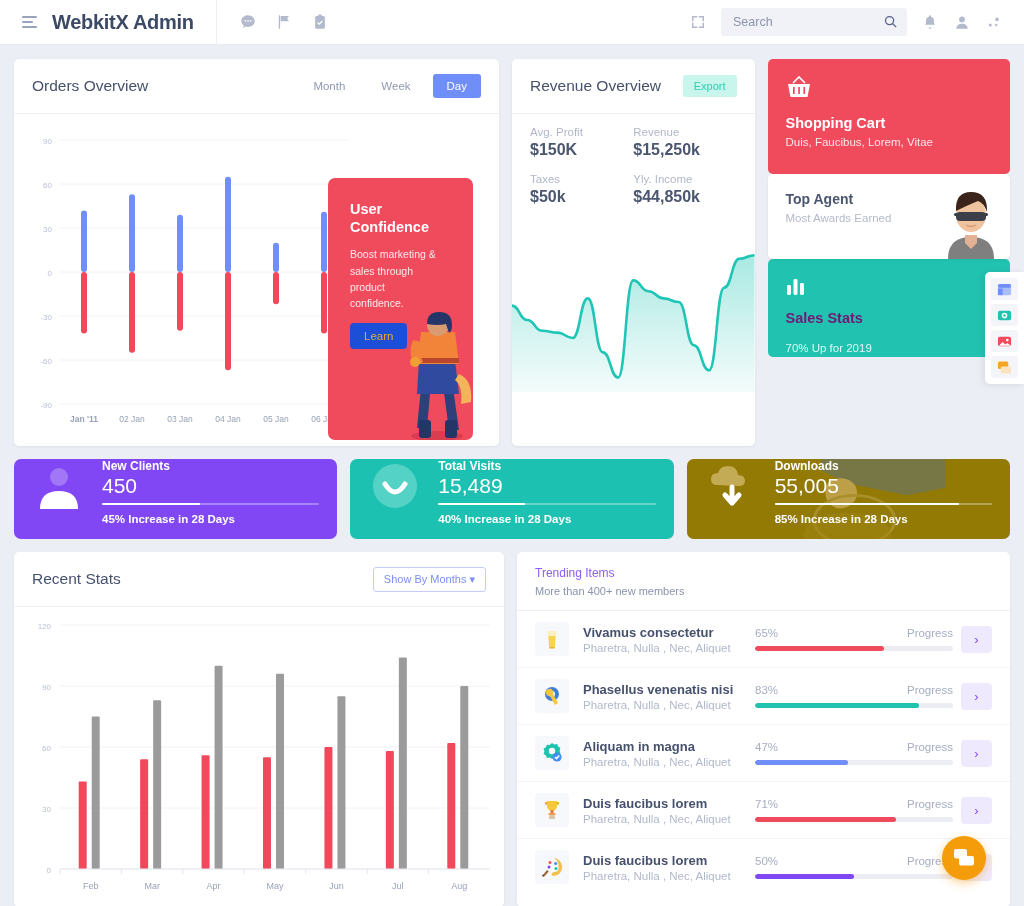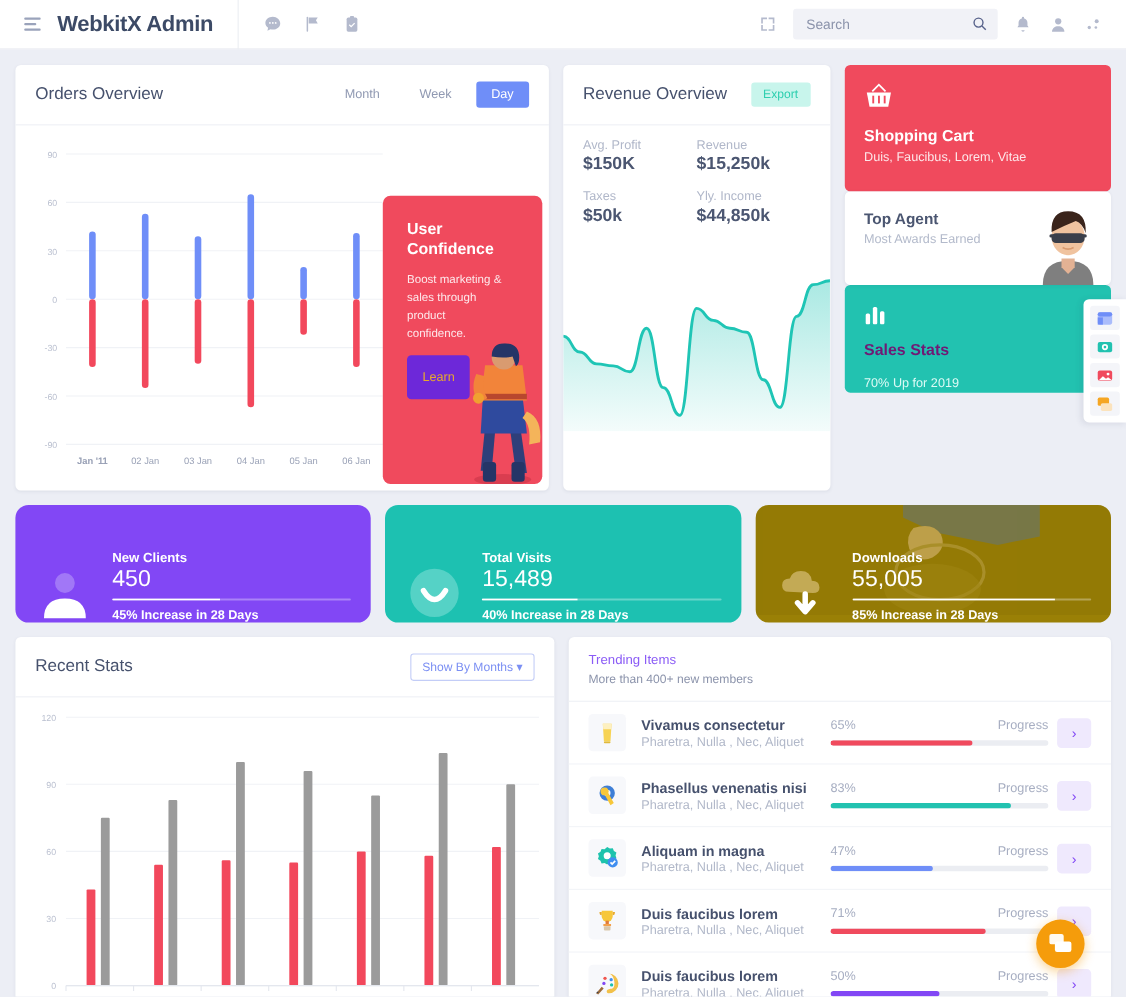--- a/index.html
+++ b/index.html
@@ -49,28 +49,28 @@
   
   .orders { width: 490px; }
   .tabs { margin-left: auto; display: flex; align-items: center; gap: 8px; }
   .tab {
     font-size: 11.5px; color: #9099b2; padding: 6px 14px; border-radius: 3px; cursor: pointer;
   }
   .tab.active { background: #6f8ef8; color: #fff; font-weight: normal; }
   .orders-body { position: relative; height: 332px; }
   .chart-area { position: absolute; left: 0; top: 0; width: 340px; height: 332px; }
   .uc-card {
-    position: absolute; right: 6px; top: 64px; width: 145px; height: 262px;
+    position: absolute; right: 26px; top: 64px; width: 145px; height: 262px;
     background: #f04a5d; border-radius: 7px; overflow: hidden;
   }
   .uc-title { color: #fff; font-size: 14.5px; font-weight: bold; line-height: 1.25; padding: 22px 0 0 22px; width: 110px; }
   .uc-text { color: #fde8eb; font-size: 10.5px; line-height: 1.55; padding: 10px 0 0 22px; width: 108px; }
   .uc-btn {
-    display: inline-block; margin: 12px 0 0 22px; background: #6d28d9; color: #e8a92c;
-    font-size: 11.5px; padding: 14px 14px; border-radius: 4px; border: none; cursor: pointer;
+    display: inline-block; margin: 12px 0 0 22px; background: #1d4ed8; color: #e8a92c;
+    font-size: 11.5px; padding: 7px 14px; border-radius: 4px; border: none; cursor: pointer;
     font-family: "Liberation Sans", sans-serif;
   }
   .uc-illu { position: absolute; right: -4px; bottom: 0; width: 84px; height: 128px; }
   
   .revenue { width: 245px; overflow: hidden; }
   .export-btn {
     margin-left: auto; background: #c8f5ec; color: #2fcfb0; font-size: 11px;
     padding: 5px 11px; border-radius: 3px; border: none; cursor: pointer;
     font-family: "Liberation Sans", sans-serif;
   }
@@ -97,21 +97,21 @@
   
   .dock {
     position: absolute; right: 0; top: 272px; width: 39px;
     background: #fff; border-radius: 5px 0 0 5px;
     box-shadow: -2px 1px 6px rgba(40,50,90,.10);
     padding: 6px 0; display: flex; flex-direction: column; gap: 4px; align-items: center; z-index: 20;
   }
   .dock-ic { width: 27px; height: 22px; border-radius: 3px; display: flex; align-items: center; justify-content: center; cursor: pointer; background: #f4f5f9; }
   .dock-ic svg { width: 15px; height: 15px; }
   
-  .tile { flex: 1; border-radius: 12px; height: 107px; position: relative; overflow: hidden; display: flex; align-items: flex-end; padding: 0 18px; }
+  .tile { flex: 1; border-radius: 7px; height: 80px; position: relative; overflow: hidden; display: flex; align-items: flex-start; padding: 0 18px; }
   .tile.purple { background: #8247f5; }
   .tile.teal { background: #1dc1b1; }
   .tile.gold { background: #9a8006; }
   .tile-goldbg { position: absolute; inset: 0; opacity: .45; }
   .tile-ic { width: 54px; height: 54px; flex: none; margin-right: 16px; position: relative; z-index: 2; }
   .tile-body { position: relative; z-index: 2; flex: 1; }
   .tile-label { color: #fff; font-size: 12px; font-weight: bold; margin-bottom: 1px; }
   .tile-value { color: #fff; font-size: 21px; margin-bottom: 5px; }
   .tile-bar { height: 2px; background: rgba(255,255,255,.32); border-radius: 2px; overflow: hidden; margin-bottom: 8px; }
   .tile-bar span { display: block; height: 100%; background: #fff; }

